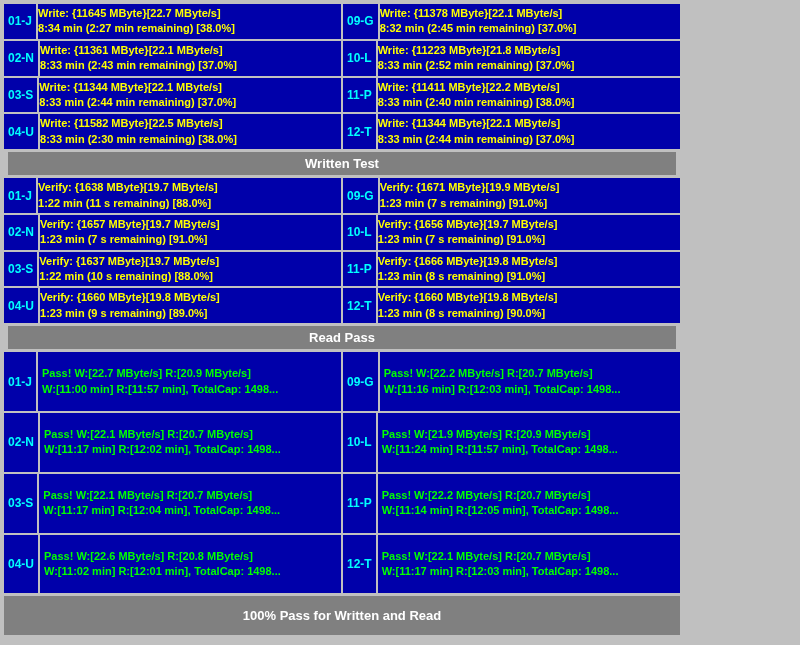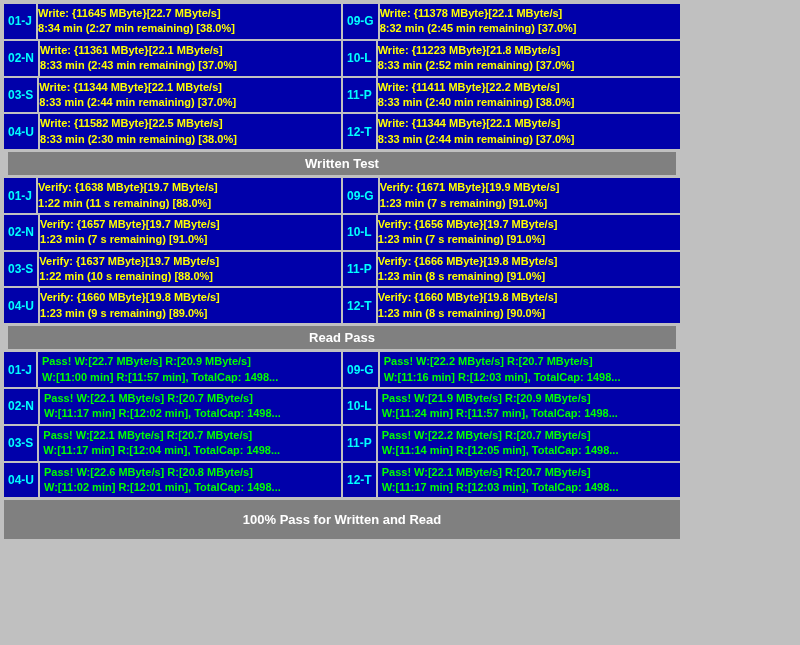--- a/index.html
+++ b/index.html
@@ -63,21 +63,21 @@
       color: #ffff00;
       padding: 2px 0;
       font-size: 11px;
       font-weight: bold;
       line-height: 1.4;
     }
     .pass-content {
       flex: 1;
       background: #0000aa;
       color: #00ff00;
-      padding: 2px 4px;
+      padding: 14px 4px;
       font-size: 11px;
       font-weight: bold;
       line-height: 1.4;
     }
   </style>
 </head>
 <body>
 
 <div class="main-container">
 

